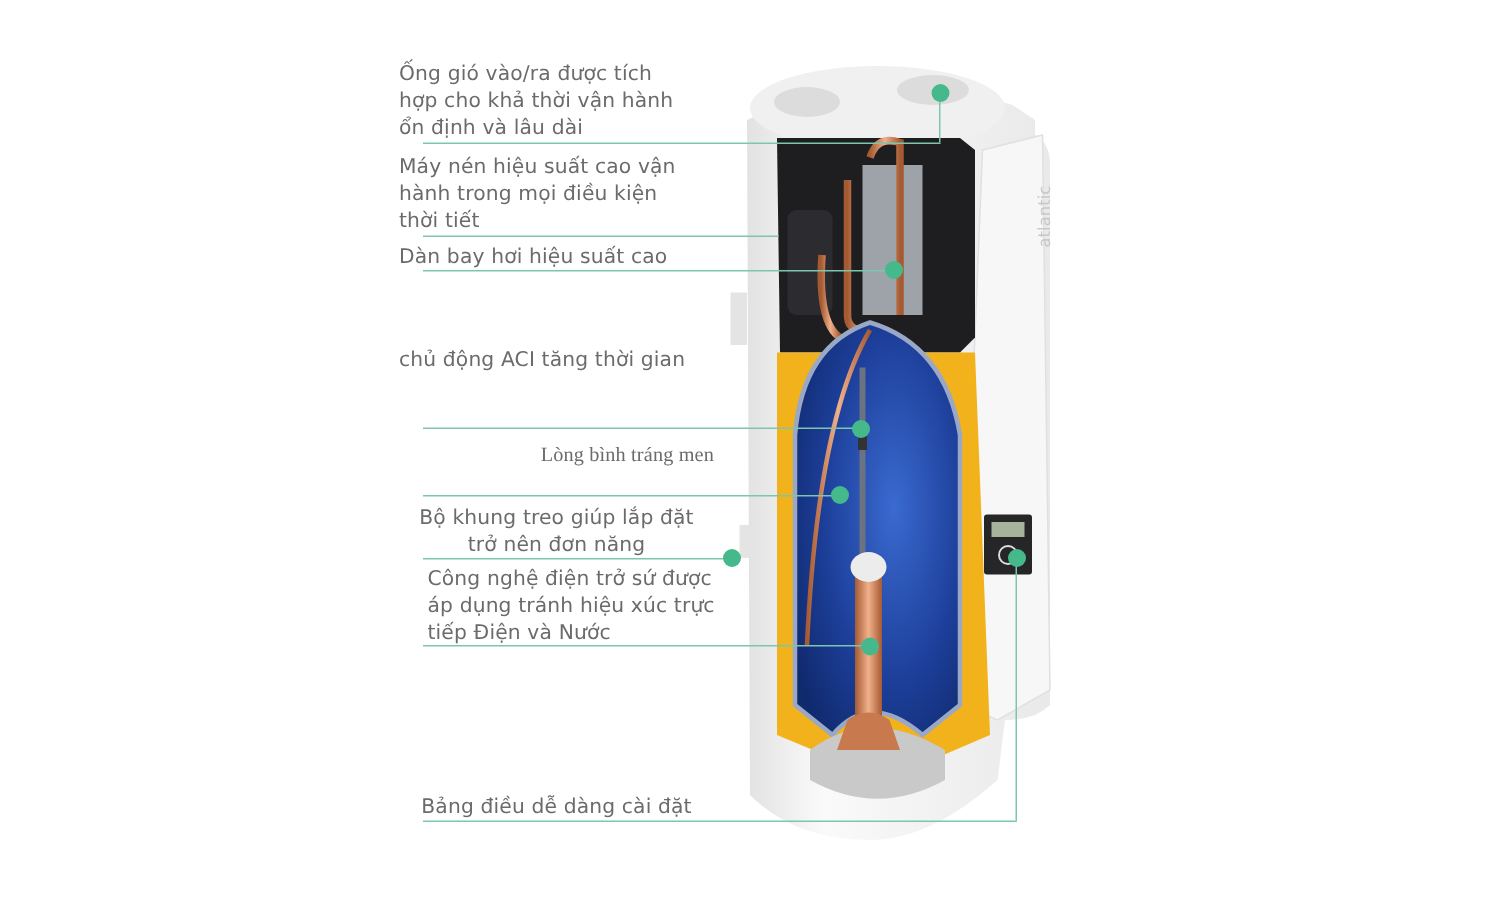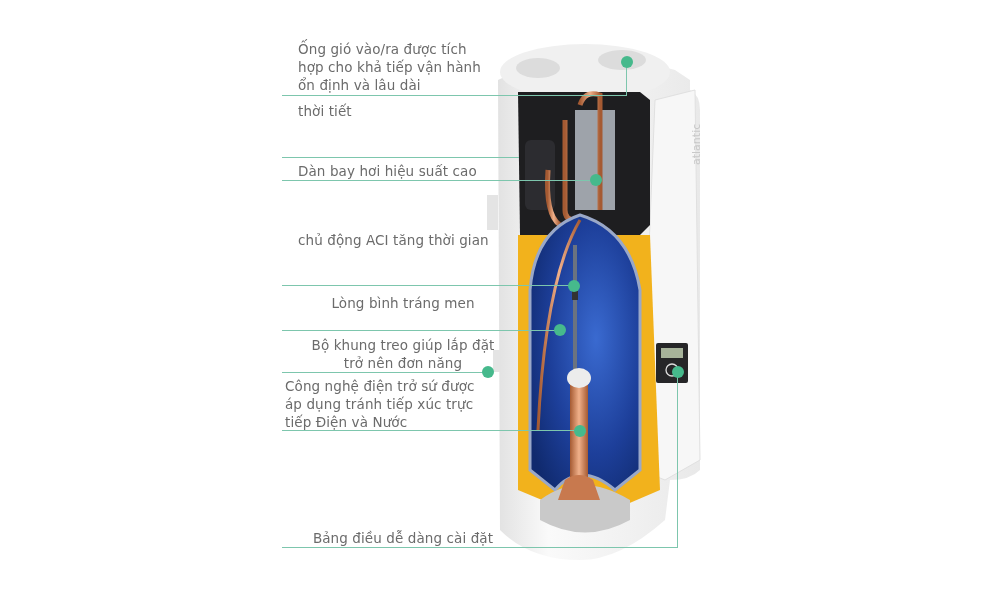--- a/index.html
+++ b/index.html
@@ -1,17 +1,17 @@
 <!DOCTYPE html>
 <html><head>
 <meta charset="utf-8">
 <style>
   html,body{margin:0;padding:0;background:#ffffff;}
   body{width:990px;height:600px;position:relative;overflow:hidden;font-family:"DejaVu Sans","Liberation Sans",sans-serif;}
-  .label{position:absolute;left:298px;width:210px;color:#6b6b6b;font-size:13.5px;line-height:18px;letter-spacing:0.1px;text-align:justify;}
+  .label{position:absolute;left:266px;width:210px;color:#6b6b6b;font-size:13.5px;line-height:18px;letter-spacing:0.1px;text-align:justify;}
   .label span{display:block;}
   .line{position:absolute;height:1px;background:#7dc6ad;}
   .vline{position:absolute;width:1px;background:#7dc6ad;}
   .dot{position:absolute;width:12px;height:12px;border-radius:50%;background:#46b98c;margin-left:-6px;margin-top:-6px;}
   svg.heater{position:absolute;left:0;top:0;}
 </style>
 </head>
 <body>
 
 <svg class="heater" width="990" height="600" viewBox="0 0 990 600">
@@ -87,39 +87,41 @@
 <div class="dot" style="left:627px;top:62px;"></div>
 <div class="dot" style="left:596px;top:180px;"></div>
 <div class="dot" style="left:574px;top:286px;"></div>
 <div class="dot" style="left:560px;top:330px;"></div>
 <div class="dot" style="left:488px;top:372px;"></div>
 <div class="dot" style="left:580px;top:431px;"></div>
 <div class="dot" style="left:678px;top:372px;"></div>
 
 <div class="label" style="top:40px;">
   <span>Ống gió vào/ra được tích</span>
-  <span>hợp cho khả tiếp vận hành</span>
+  <span>hợp cho khả thời vận hành</span>
   <span>ổn định và lâu dài</span>
 </div>
 <div class="label" style="top:102px;">
+  <span>Máy nén hiệu suất cao vận</span>
+  <span>hành trong mọi điều kiện</span>
   <span>thời tiết</span>
 </div>
 <div class="label" style="top:162px;">
   <span>Dàn bay hơi hiệu suất cao</span>
 </div>
 <div class="label" style="top:231px;">
   <span>chủ động ACI tăng thời gian</span>
 </div>
-<div class="label" style="top:294px;text-align:center;">
+<div class="label" style="top:294px;text-align:right;font-family:Liberation Serif, serif;">
   <span>Lòng bình tráng men</span>
 </div>
 <div class="label" style="top:336px;text-align:center;">
   <span>Bộ khung treo giúp lắp đặt</span>
   <span>trở nên đơn năng</span>
 </div>
 <div class="label" style="top:377px;left:285px;width:208px;">
   <span>Công nghệ điện trở sứ được</span>
-  <span>áp dụng tránh tiếp xúc trực</span>
+  <span>áp dụng tránh hiệu xúc trực</span>
   <span>tiếp Điện và Nước</span>
 </div>
 <div class="label" style="top:529px;text-align:center;">
   <span>Bảng điều dễ dàng cài đặt</span>
 </div>
 
 </body></html>

